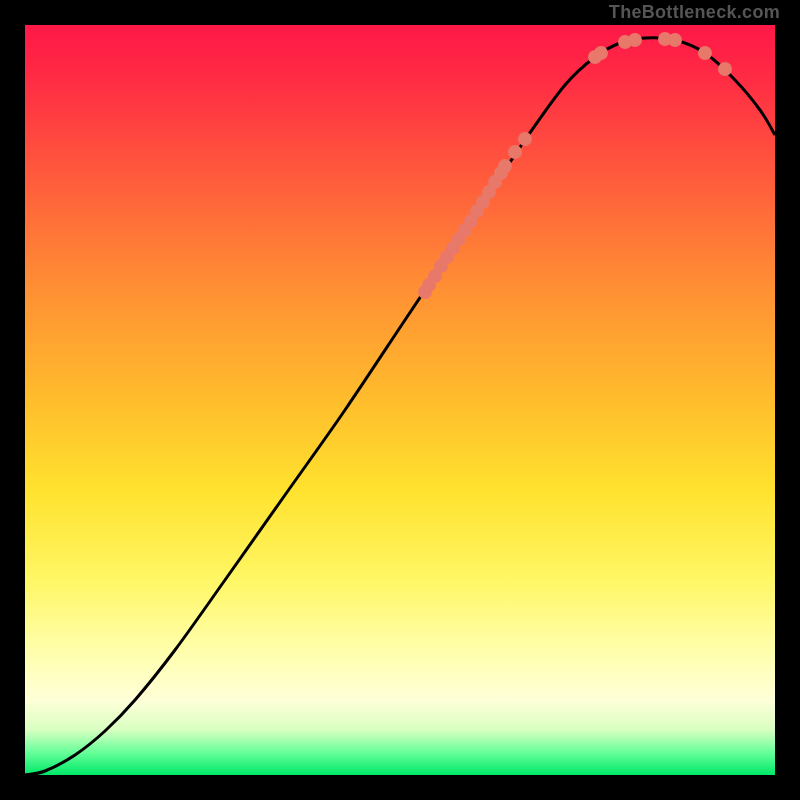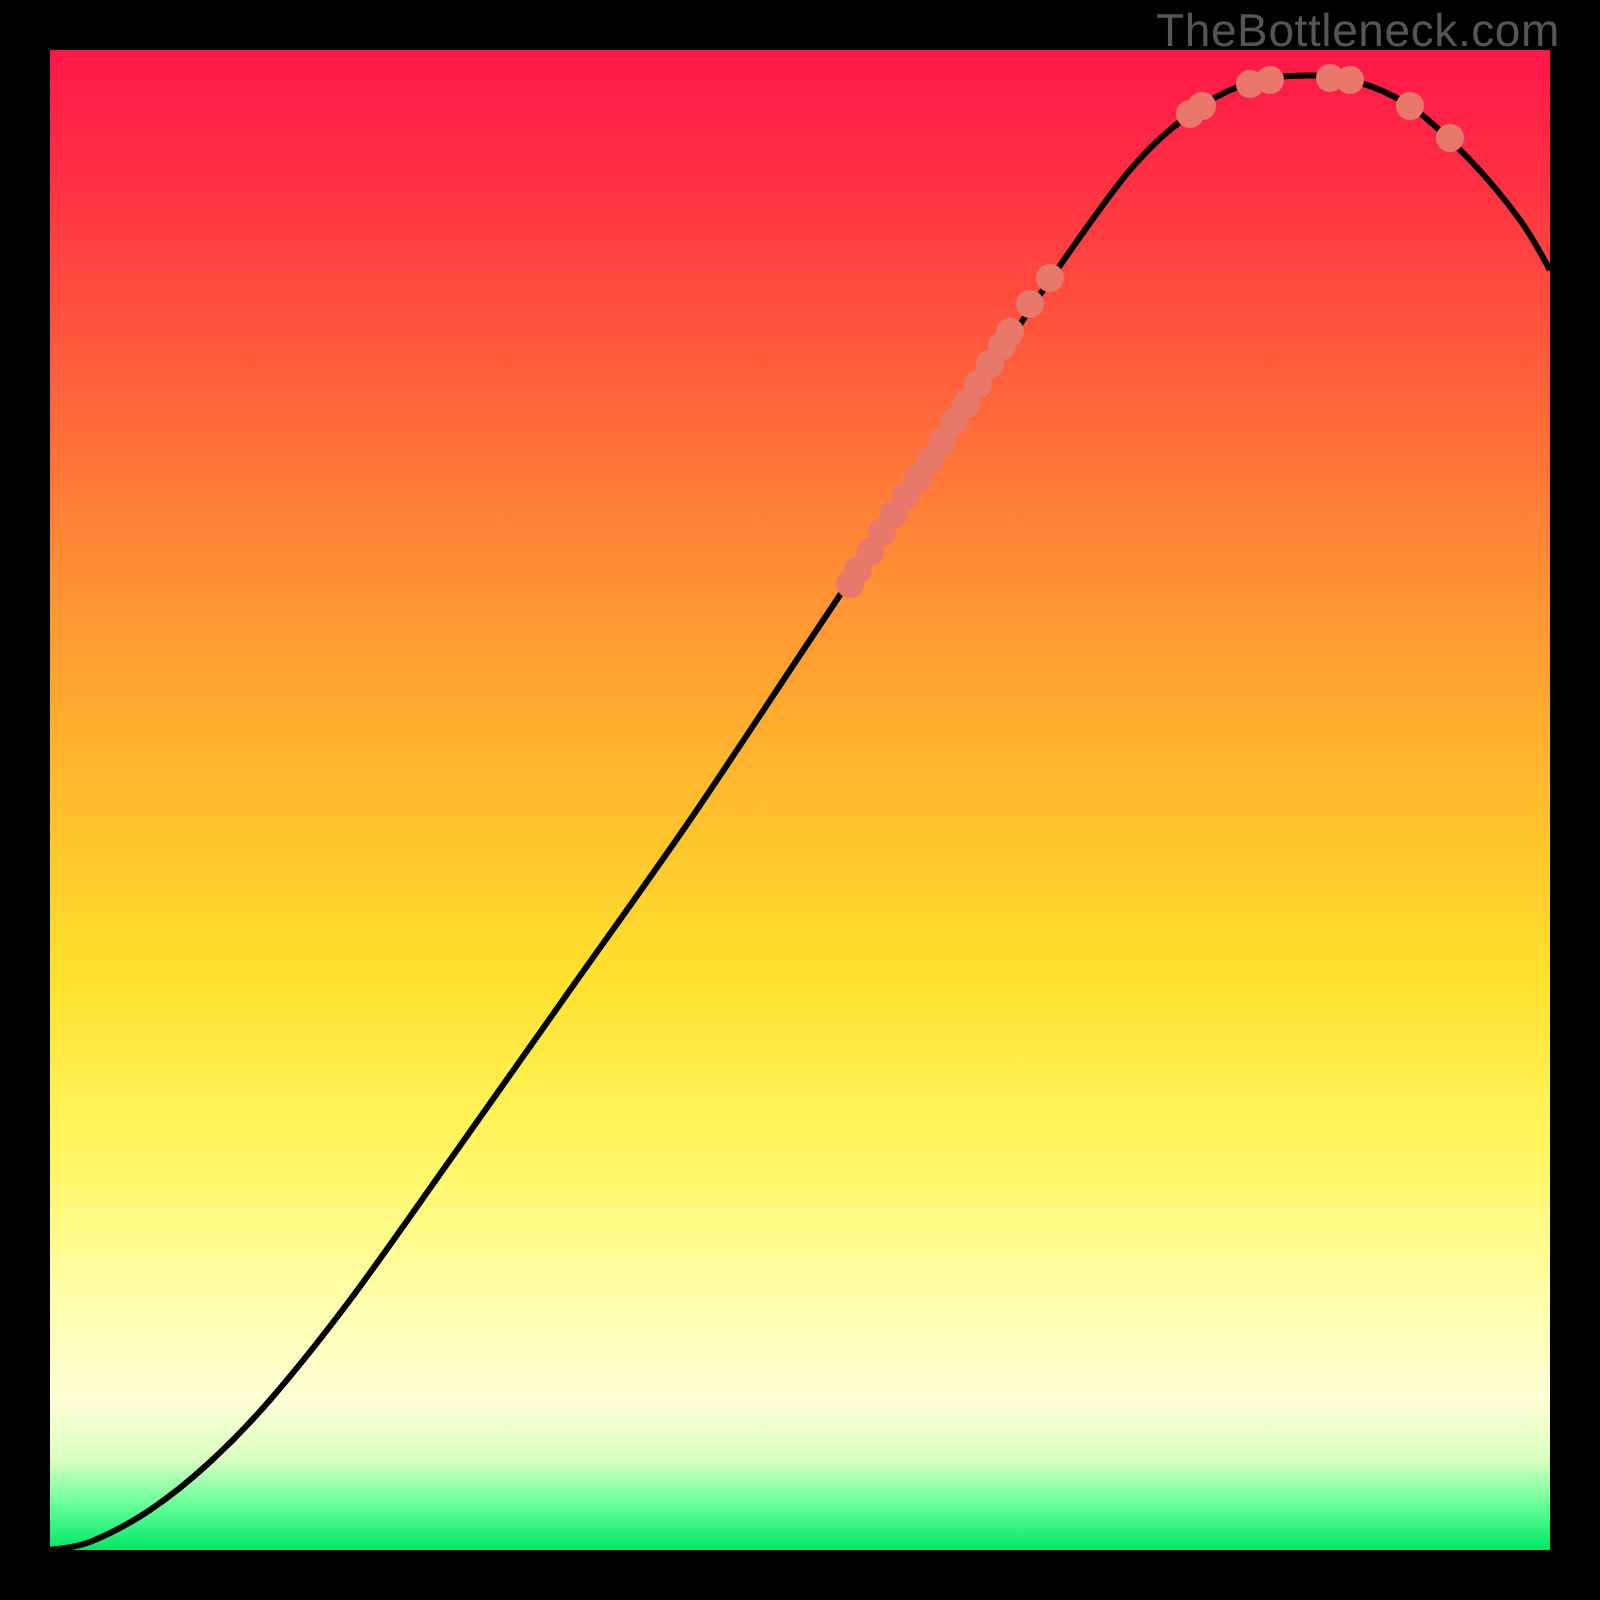--- a/index.html
+++ b/index.html
@@ -38,22 +38,22 @@
       #d8ffc0 94%,
       #66ff99 97%,
       #00e868 100%
     );
   }
   .watermark {
     position: absolute;
     top: 2px;
     right: 20px;
     color: #555;
-    font-size: 23px;
-    font-weight: 400;
+    font-size: 18px;
+    font-weight: 700;
     letter-spacing: 0.3px;
     user-select: none;
   }
   svg.curve {
     position: absolute;
     left: 0;
     top: 0;
     width: 750px;
     height: 750px;
     overflow: visible;

